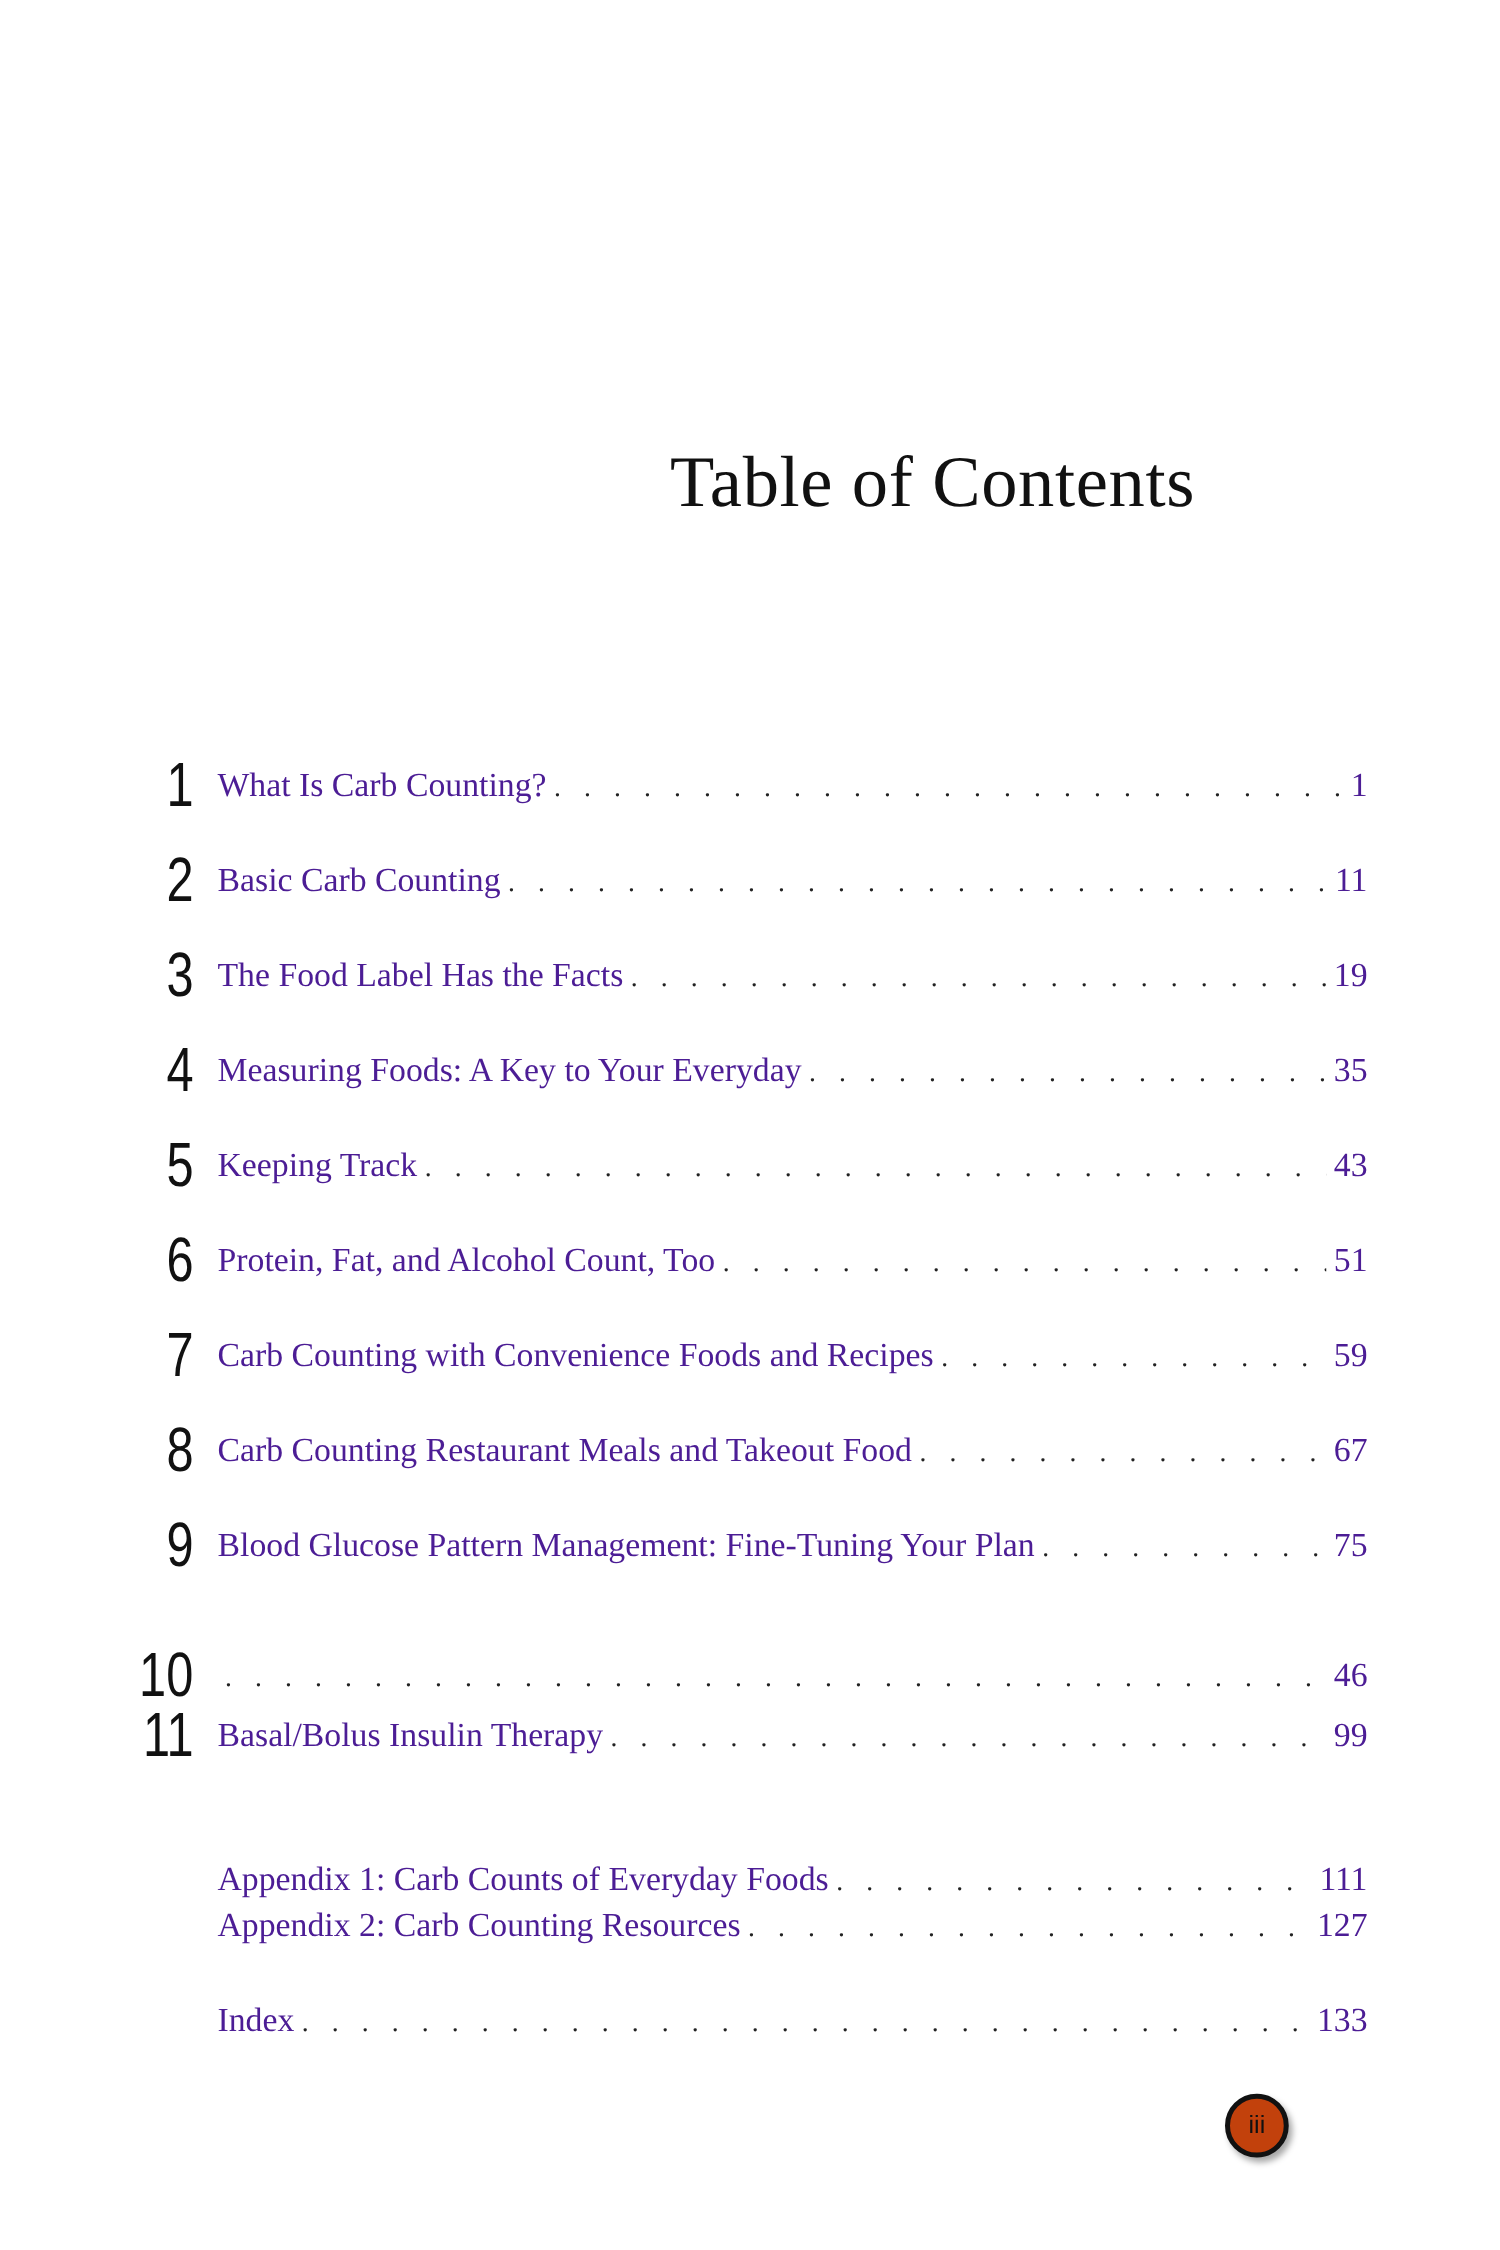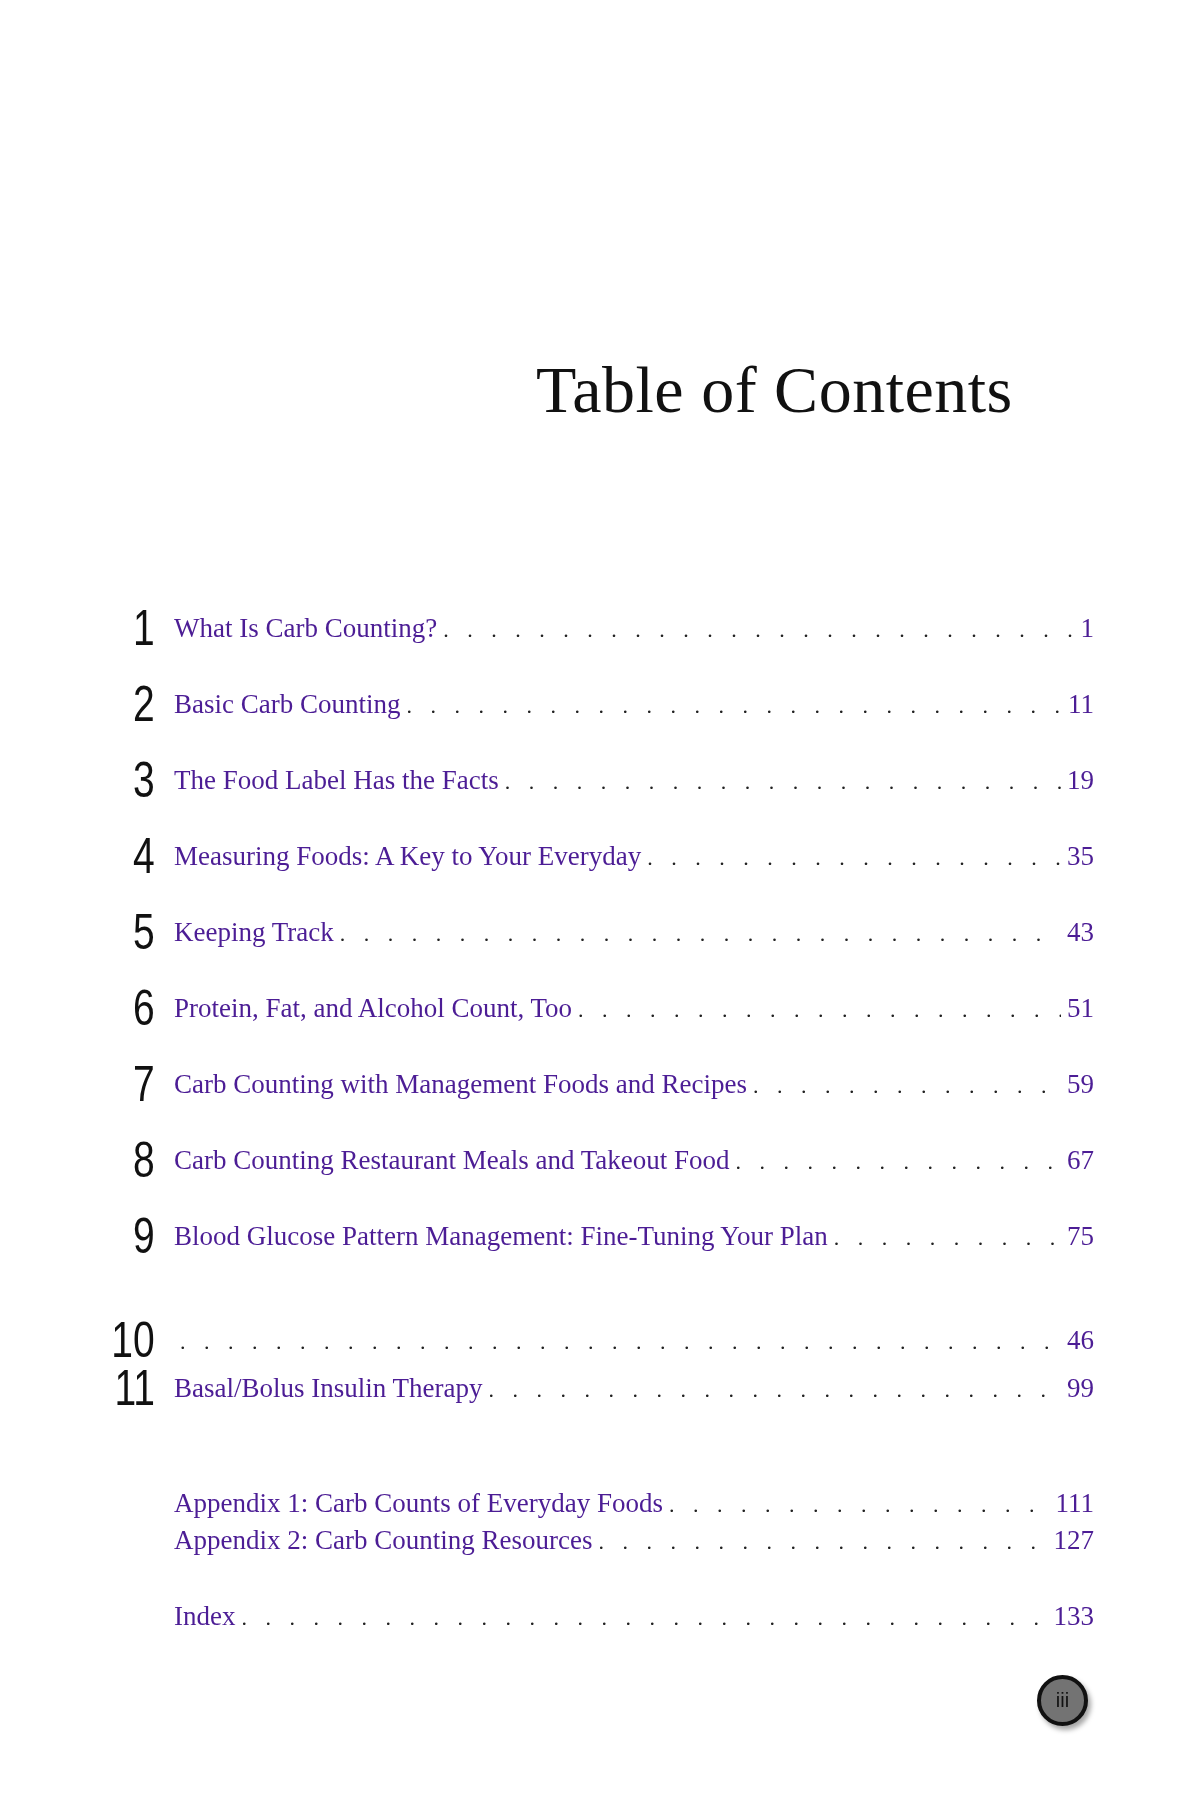--- a/index.html
+++ b/index.html
@@ -1,20 +1,20 @@
 <!DOCTYPE html>
 <html><head>
 <meta charset="utf-8">
 <style>
   html, body { margin: 0; padding: 0; background: #ffffff; }
   body { width: 1200px; height: 1800px; position: relative; overflow: hidden; color: #111; }
   .title {
     position: absolute; left: 536px; top: 352px; width: 520px;
     font-family: "Liberation Serif", "DejaVu Serif", serif;
-    font-size: 66px; letter-spacing: 0.5px; white-space: nowrap; color: #111;
+    font-size: 58px; letter-spacing: 0.5px; white-space: nowrap; color: #111;
   }
   .toc { position: absolute; left: 0; top: 598px; width: 1200px; }
   .row { position: absolute; left: 0; width: 1200px; height: 60px; }
   .num {
     position: absolute; right: 1045px; top: 0;
     font-family: "Liberation Sans", "DejaVu Sans", sans-serif;
     font-size: 50px; line-height: 60px; transform: scaleX(0.78); transform-origin: right center;
     color: #111;
   }
   .entry {
@@ -26,26 +26,26 @@
   .label { white-space: nowrap; }
   .leader {
     flex: 1; overflow: hidden; white-space: nowrap; margin: 0 6px 0 6px;
     letter-spacing: 6.5px; color: #222; font-size: 22px;
   }
   .leader::before {
     content: ". . . . . . . . . . . . . . . . . . . . . . . . . . . . . . . . . . . . . . . . . . . . . . . . . . . . . . . . . . . . . . . . . . . . . . . . . . . . . . . . . . . . . . .";
   }
   .page { white-space: nowrap; text-align: right; }
   .folio {
-    position: absolute; left: 1037px; top: 1675px; width: 51px; height: 51px;
+    position: absolute; left: 980px; top: 1675px; width: 51px; height: 51px;
     border: 4px solid #111; border-radius: 50%; box-sizing: border-box;
     box-shadow: 3px 4px 5px rgba(0,0,0,0.35);
     display: flex; align-items: center; justify-content: center;
     font-family: "Liberation Sans", "DejaVu Sans", sans-serif; font-size: 20px; color: #111;
-    background: #737373;
+    background: #c2410c;
   }
 </style>
 </head>
 <body>
 
 <div class="title">Table of Contents</div>
 
 <div class="toc">
   <div class="row" style="top:0px">
     <span class="num">1</span>
@@ -91,21 +91,21 @@
     <span class="num">6</span>
     <div class="entry">
         <span class="label">Protein, Fat, and Alcohol Count, Too</span>
         <span class="leader"></span>
         <span class="page">51</span>
       </div>
   </div>
   <div class="row" style="top:456px">
     <span class="num">7</span>
     <div class="entry">
-        <span class="label">Carb Counting with Management Foods and Recipes</span>
+        <span class="label">Carb Counting with Convenience Foods and Recipes</span>
         <span class="leader"></span>
         <span class="page">59</span>
       </div>
   </div>
   <div class="row" style="top:532px">
     <span class="num">8</span>
     <div class="entry">
         <span class="label">Carb Counting Restaurant Meals and Takeout Food</span>
         <span class="leader"></span>
         <span class="page">67</span>

